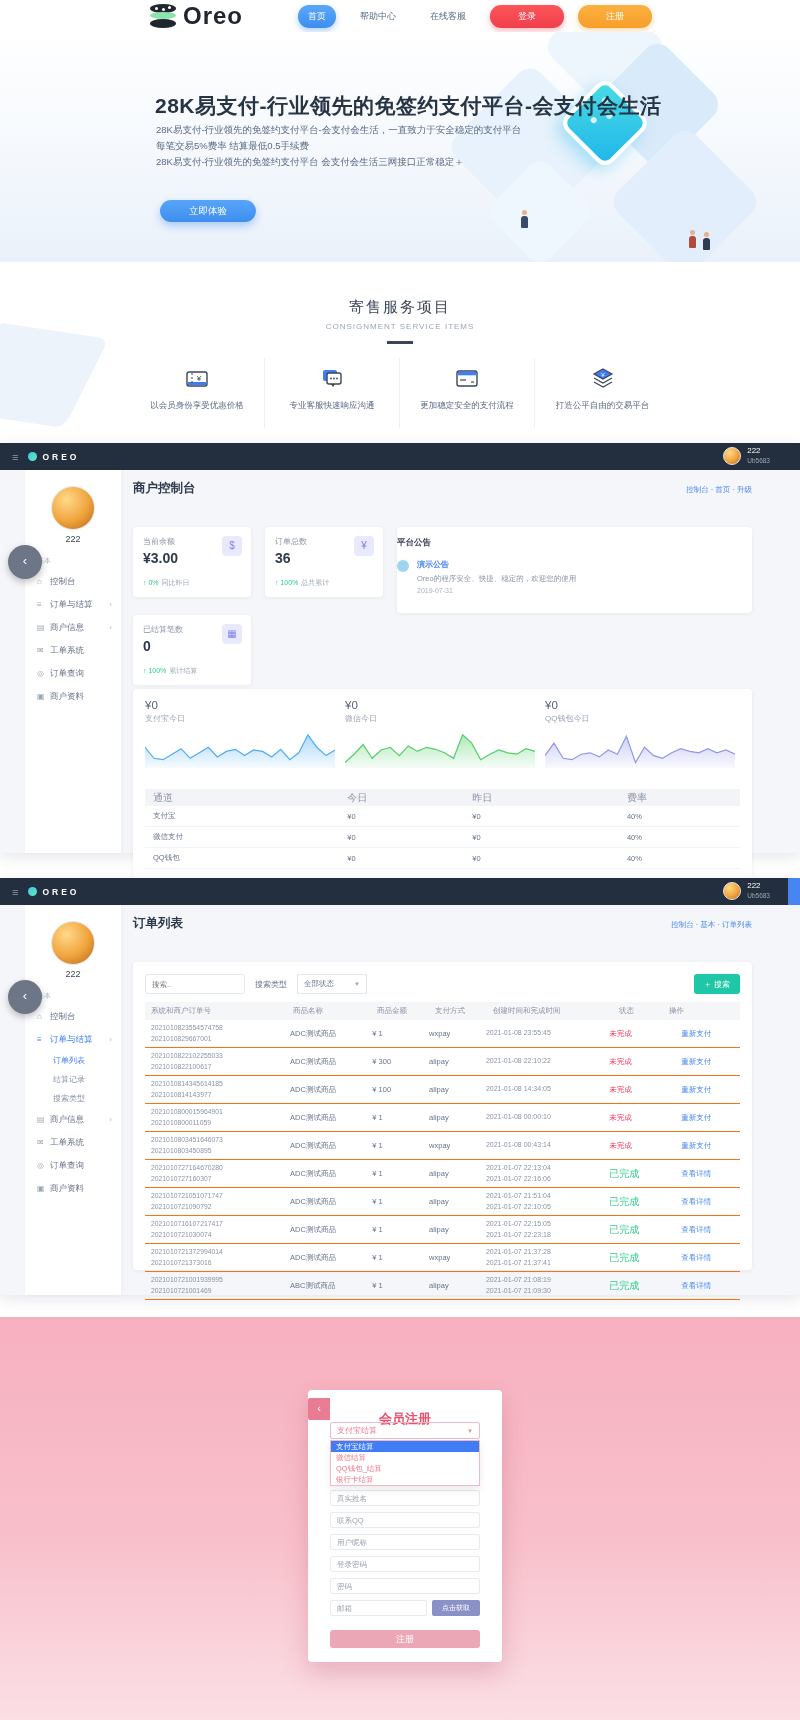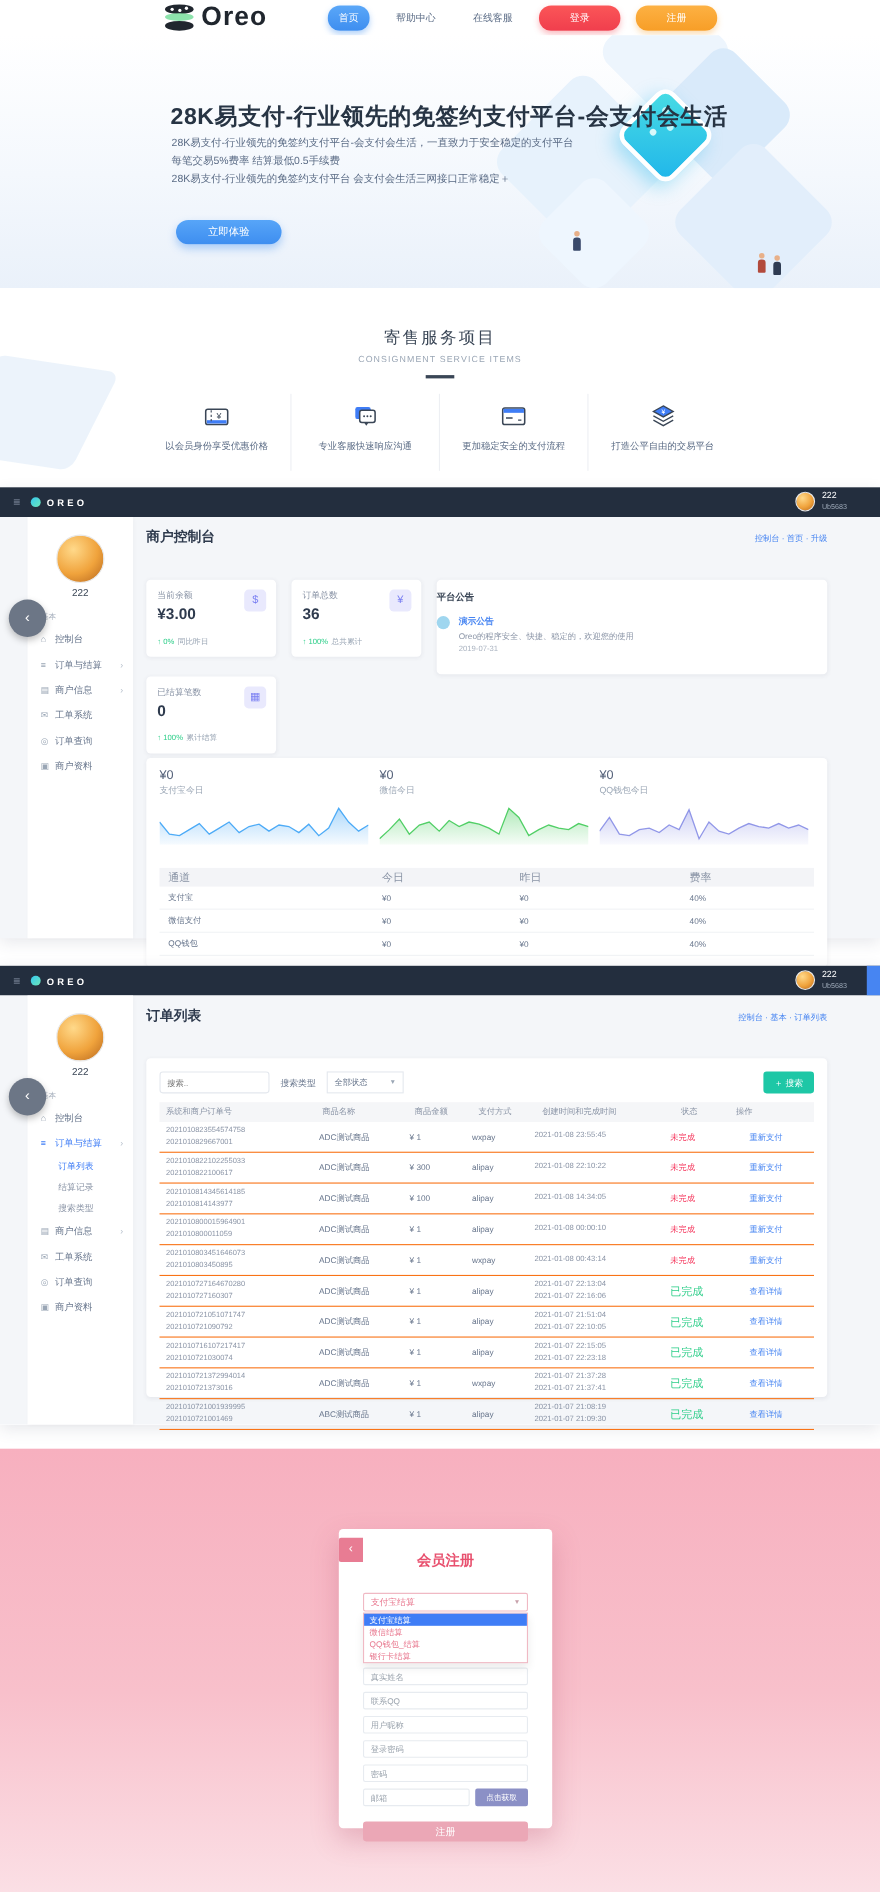--- a/index.html
+++ b/index.html
@@ -127,21 +127,21 @@
   .st-bad { font-size:7.5px; color:#f5365c; }
   .st-ok { font-size:10px; color:#2dce89; }
   .olink { font-size:7.5px; color:#4785f2; text-decoration:none;margin-left:23px; }
   .quick-tab { position:absolute; right:0; width:12px; height:27px; background:#4785f2; }
 
   
   .pink { position:absolute; left:0; top:1317px; width:800px; height:403px; background:linear-gradient(180deg,#f7b0bf 0%,#f8c0cb 55%,#fbdfe5 100%); }
   .reg-card { position:absolute; left:308px; top:73px; width:194px; height:272px; background:#fff; border-radius:4px; box-shadow:0 10px 24px rgba(170,60,90,.25); }
   .reg-back { position:absolute; left:0; top:8px; width:22px; height:22px; background:#e87c93; color:#fff; text-align:center; line-height:21px; font-size:11px; border-radius:2px 0 0 2px; }
   .reg-title { text-align:center; font-size:13px; font-weight:700; color:#e8506e; margin-top:20px; }
-  .reg-col { position:absolute; left:22px; top:58px; width:150px; }
+  .reg-col { position:absolute; left:22px; top:32px; width:150px; }
   .reg-select { height:17px; border:1px solid #f0b9c4; border-radius:2px; display:flex; align-items:center; padding:0 6px; font-size:8px; color:#e8788f; }
   .reg-select .car { margin-left:auto; color:#c7a0aa; font-size:6px; }
   .reg-opts { position:absolute; left:0; top:18px; width:150px; background:#fff; border:1px solid #f0b9c4; z-index:3; box-shadow:0 4px 8px rgba(0,0,0,.08); }
   .reg-opt { height:11px; line-height:11px; font-size:7.5px; color:#e8788f; padding:0 5px; }
   .reg-opt.sel { background:#3f7df6; color:#fff; }
   .reg-fields { position:absolute; left:0; top:68px; width:150px; }
   .reg-input { width:150px; height:16px; border:1px solid #e7ebf0; border-radius:2px; font-size:7.5px; color:#3a4656; padding:0 6px; margin-bottom:6px; display:block; background:#fff; }
   .reg-input::placeholder { color:#9aa3ad; }
   .code-row { display:flex; gap:5px; }
   .code-row .reg-input { width:97px; }

